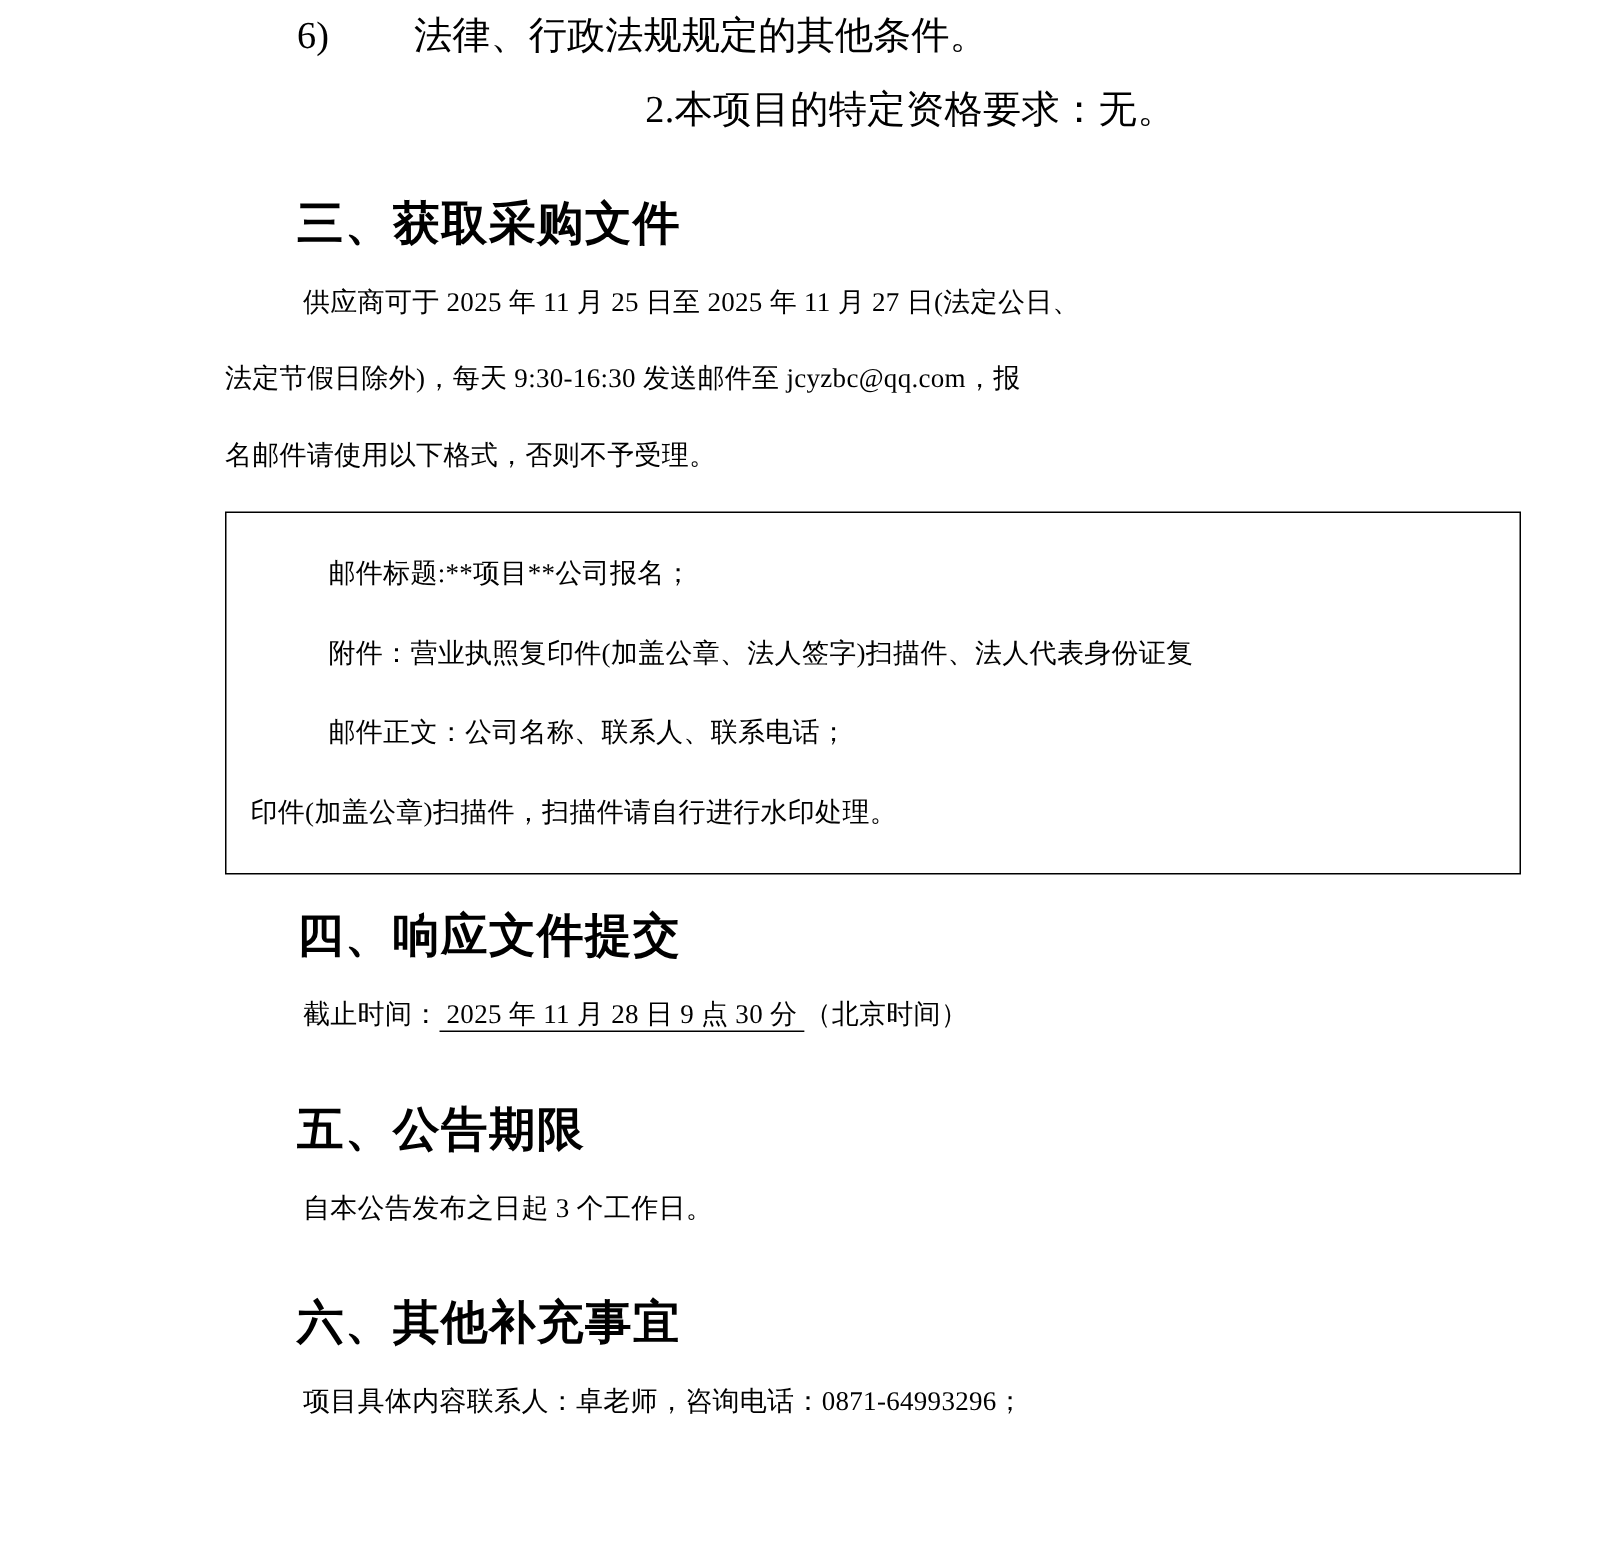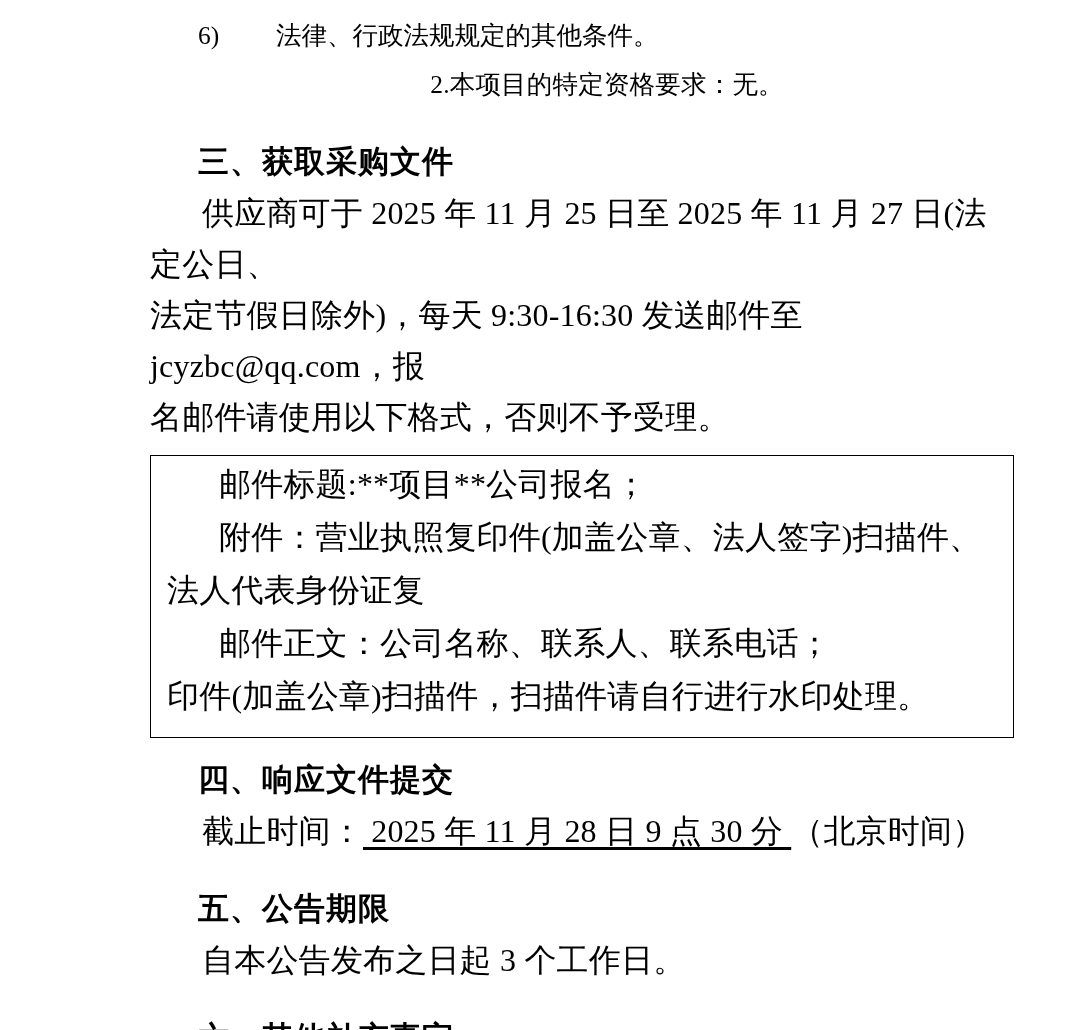--- a/index.html
+++ b/index.html
@@ -13,21 +13,20 @@
     font-family: "Liberation Serif", "DejaVu Serif", serif;
     color: #000000;
     overflow: hidden;
   }
   .page {
     position: relative;
     width: 1074px;
     height: 808px;
     padding: 0;
     box-sizing: border-box;
-    margin-top: 12px;
   }
   .body-wrap {
     padding: 0 60px 0 150px;
   }
   .line {
     font-size: 25.5px;
     line-height: 50px;
     letter-spacing: 0.2px;
     white-space: nowrap;
     text-align: center;
@@ -50,31 +49,31 @@
     font-weight: bold;
     font-size: 31px;
     line-height: 46px;
     letter-spacing: 1px;
     padding-left: 48px;
     margin-top: 18px;
     margin-bottom: 4px;
     white-space: nowrap;
   }
   .para {
-    font-size: 32px;
+    font-size: 18px;
     line-height: 51px;
     letter-spacing: 0.2px;
   }
   .para-indent {
     text-indent: 52px;
   }
   .box {
     border: 1.5px solid #000000;
     margin: 12px 0 6px 0;
-    padding: 2px 14px 14px 16px;
+    padding: 14px 14px 14px 16px;
     box-sizing: border-box;
   }
   .box .para {
     line-height: 53px;
   }
   .underline {
     text-decoration: underline;
     text-underline-offset: 5px;
   }
   .spacer-sm { height: 10px; }

